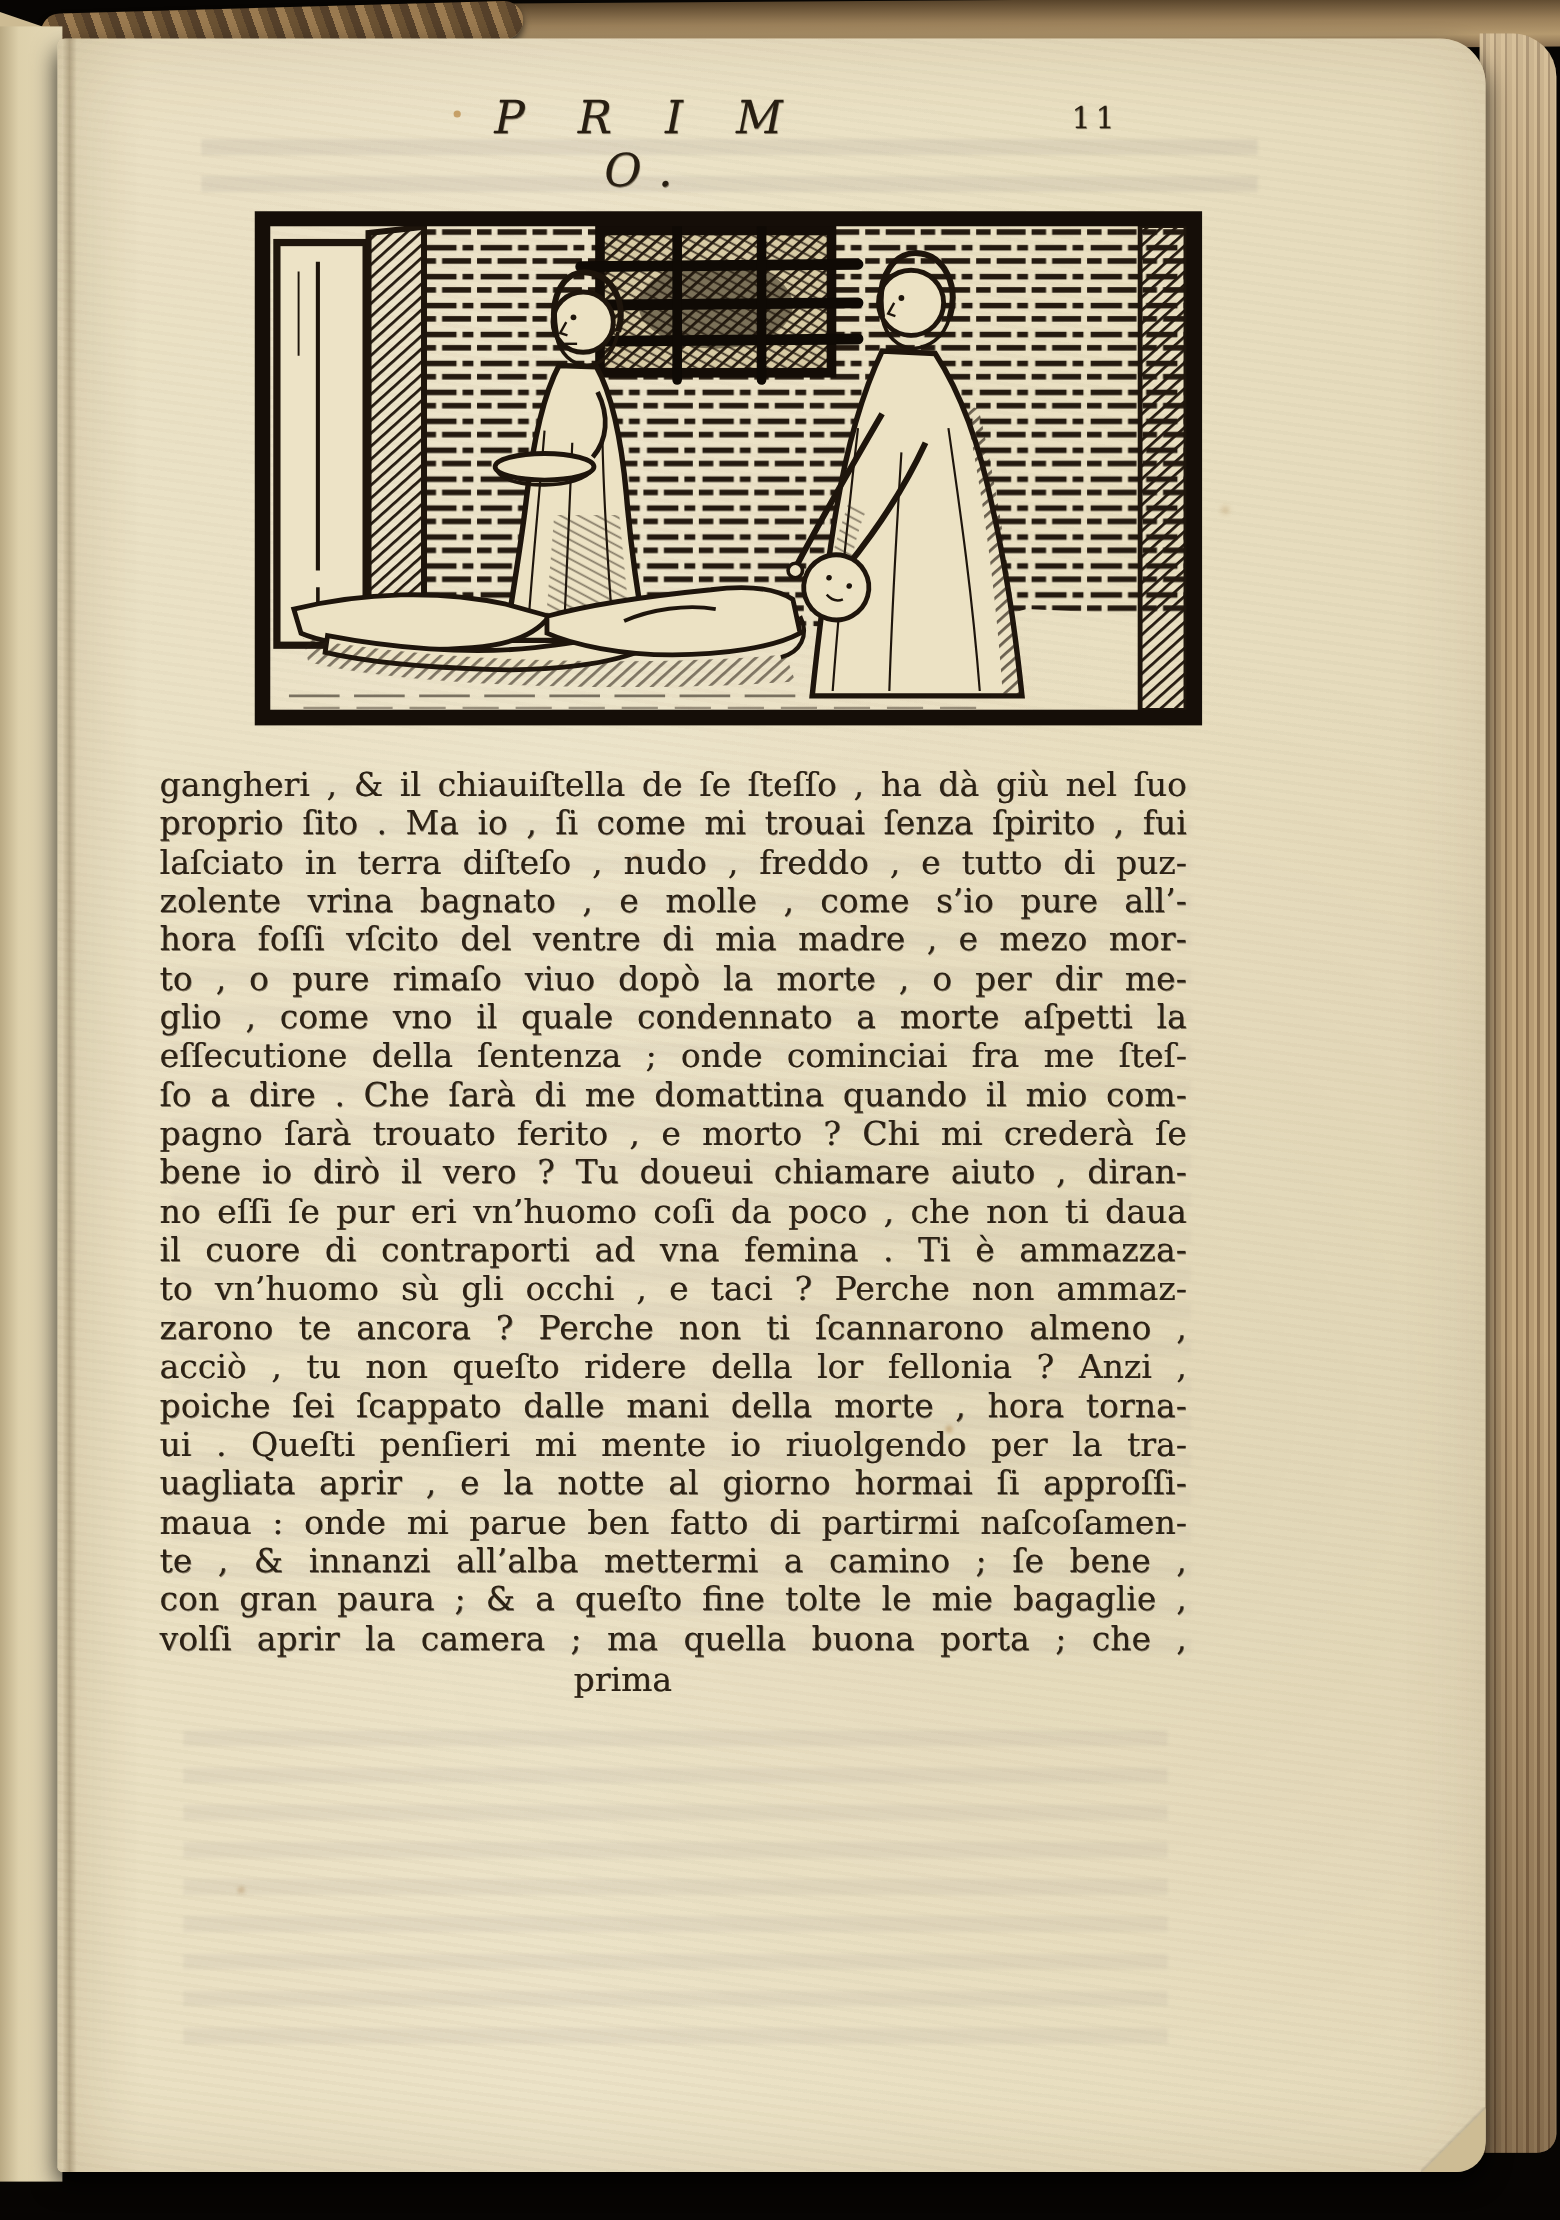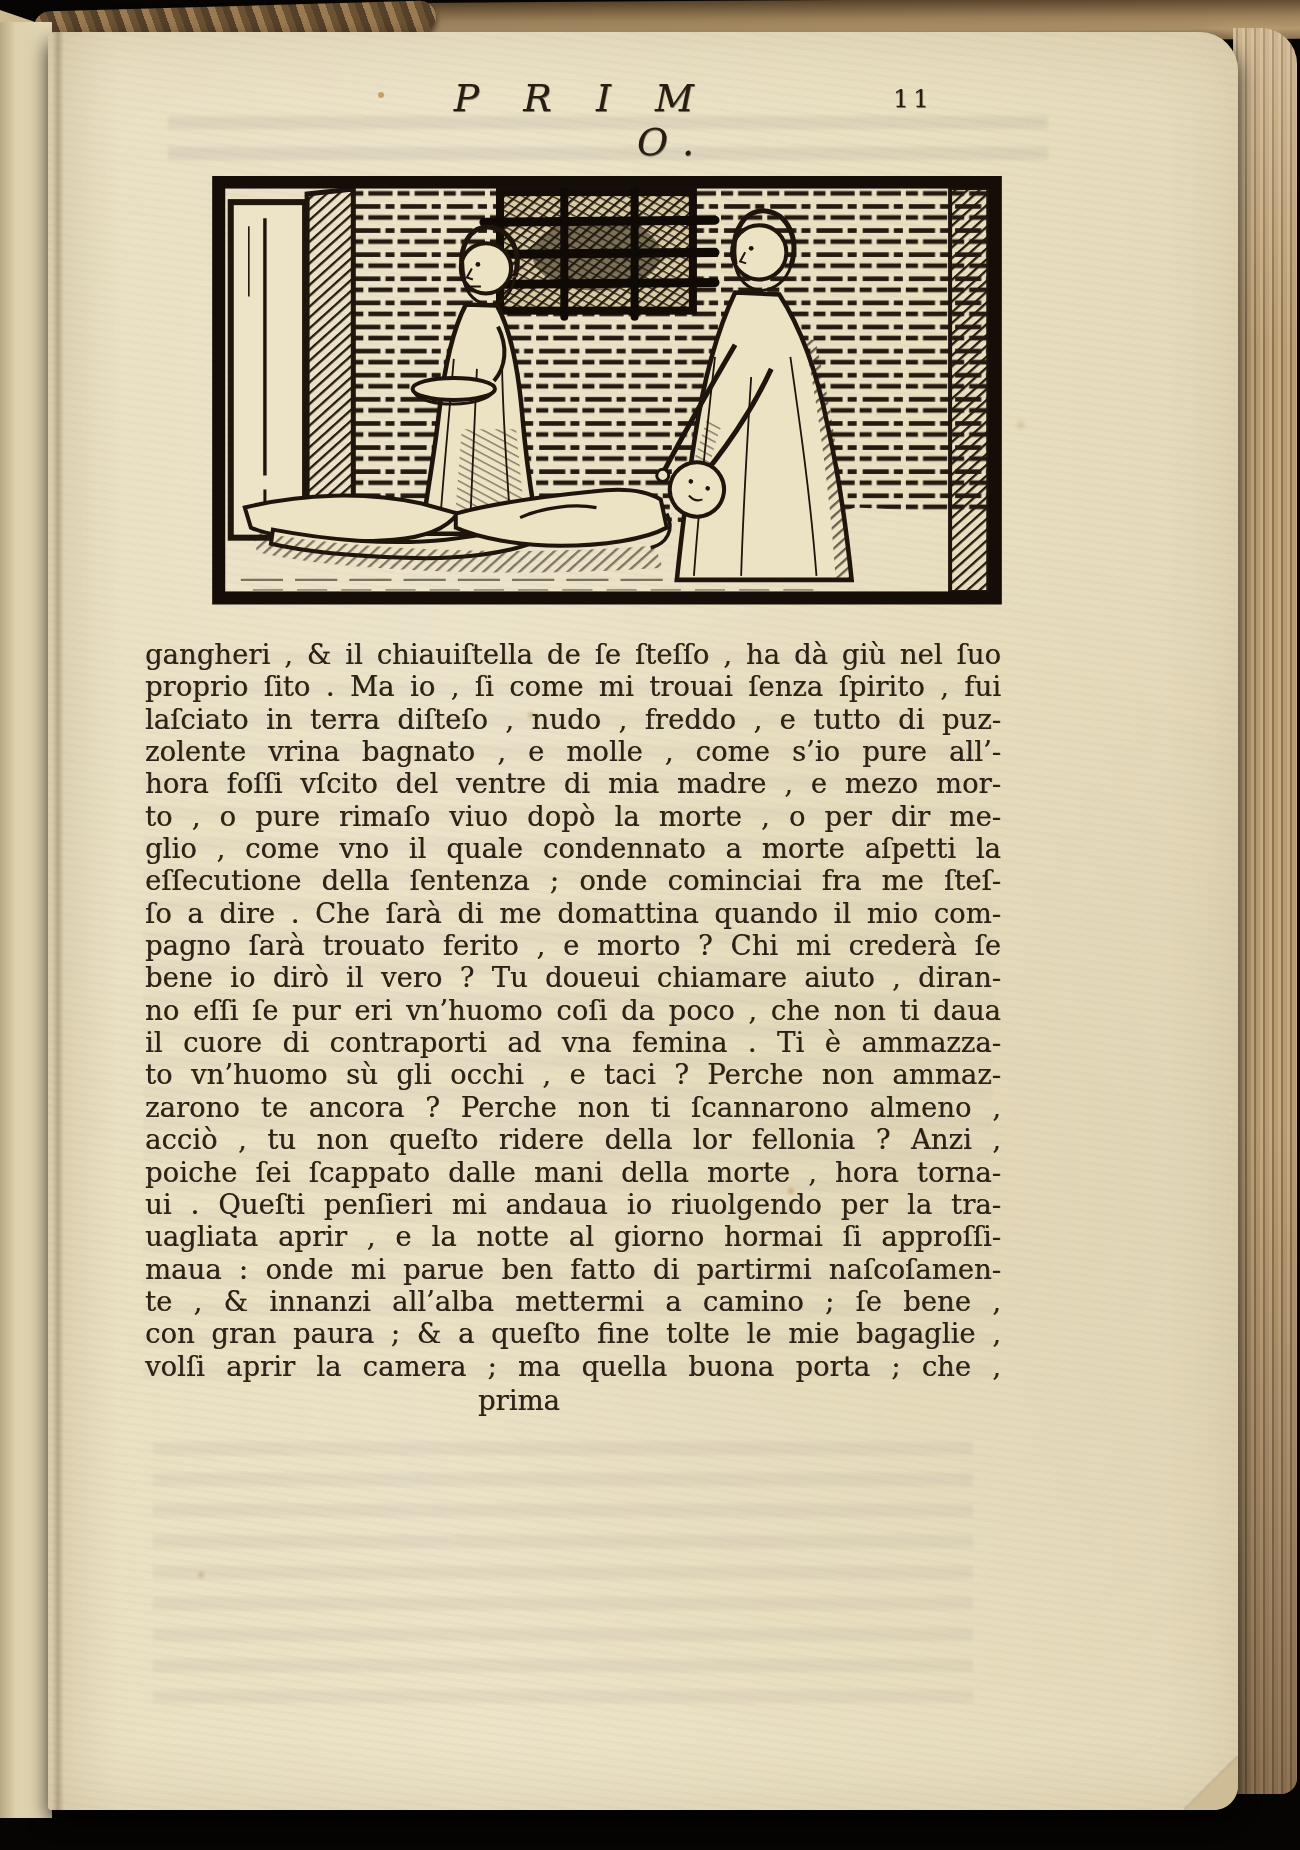--- a/index.html
+++ b/index.html
@@ -43,27 +43,27 @@
         background:repeating-linear-gradient(180deg,rgba(105,100,110,.10) 0 13px,transparent 13px 31px);}
   .ghost-top{left:120px;top:84px;width:880px;height:60px;}
   .ghost-mid{left:95px;top:620px;width:850px;height:740px;opacity:.42;}
   .ghost-bottom{left:105px;top:1410px;width:820px;height:270px;opacity:.75;}
   .foxing{position:absolute;left:330px;top:60px;width:6px;height:6px;border-radius:50%;
         background:rgba(170,110,30,.55);
         box-shadow:410px 1096px 3px rgba(160,105,35,.35), 150px 620px 3px rgba(150,100,40,.3),
                    640px 330px 4px rgba(150,105,45,.28), -180px 1480px 3px rgba(150,100,40,.25);}
 
   
-  .running-title{position:absolute;left:322px;top:44px;width:340px;text-align:right;
+  .running-title{position:absolute;left:322px;top:44px;width:340px;text-align:center;
         font-style:italic;font-size:38px;letter-spacing:16px;color:#271e12;
         text-shadow:0.5px 0.5px 0.7px rgba(40,28,14,.6);}
   .page-number{position:absolute;left:845px;top:52px;font-size:25px;letter-spacing:4px;color:#271e12;
         text-shadow:0.5px 0.5px 0.7px rgba(40,28,14,.6);}
   .woodcut{position:absolute;left:164px;top:144px;width:790px;height:430px;margin:0;}
-  .text-block{position:absolute;left:97px;top:606px;width:856px;}
+  .text-block{position:absolute;left:85px;top:606px;width:856px;}
   .text-block p{margin:0;font-size:27.5px;line-height:32.35px;color:#2b2115;
         text-align:justify;text-align-last:justify;
         text-shadow:0.45px 0.45px 0.55px rgba(45,33,18,.55);}
   .catchword{position:absolute;left:85px;top:1352px;width:772px;text-align:center;
         font-size:27.5px;color:#2b2115;text-shadow:0.45px 0.45px 0.55px rgba(45,33,18,.55);}
 </style>
 </head>
 <body>
 
 <div class="scene">
@@ -193,21 +193,21 @@
         <p class="line">eſſecutione della ſentenza ; onde cominciai fra me ſteſ-</p>
         <p class="line">ſo a dire . Che ſarà di me domattina quando il mio com-</p>
         <p class="line">pagno ſarà trouato ferito , e morto ? Chi mi crederà ſe</p>
         <p class="line">bene io dirò il vero ? Tu doueui chiamare aiuto , diran-</p>
         <p class="line">no eſſi ſe pur eri vn’huomo coſi da poco , che non ti daua</p>
         <p class="line">il cuore di contraporti ad vna femina . Ti è ammazza-</p>
         <p class="line">to vn’huomo sù gli occhi , e taci ? Perche non ammaz-</p>
         <p class="line">zarono te ancora ? Perche non ti ſcannarono almeno ,</p>
         <p class="line">acciò , tu non queſto ridere della lor fellonia ? Anzi ,</p>
         <p class="line">poiche ſei ſcappato dalle mani della morte , hora torna-</p>
-        <p class="line">ui . Queſti penſieri mi andaua io riuolgendo per la tra-</p>
+        <p class="line">ui . Queſti penſieri mi mente io riuolgendo per la tra-</p>
         <p class="line">uagliata aprir , e la notte al giorno hormai ſi approſſi-</p>
         <p class="line">maua : onde mi parue ben fatto di partirmi naſcoſamen-</p>
         <p class="line">te , &amp; innanzi all’alba mettermi a camino ; ſe bene ,</p>
         <p class="line">con gran paura ; &amp; a queſto fine tolte le mie bagaglie ,</p>
         <p class="line">volſi aprir la camera ; ma quella buona porta ; che ,</p>
       </div>
 
     <div class="catchword">prima</div>
 
     <div class="dogear"></div>

